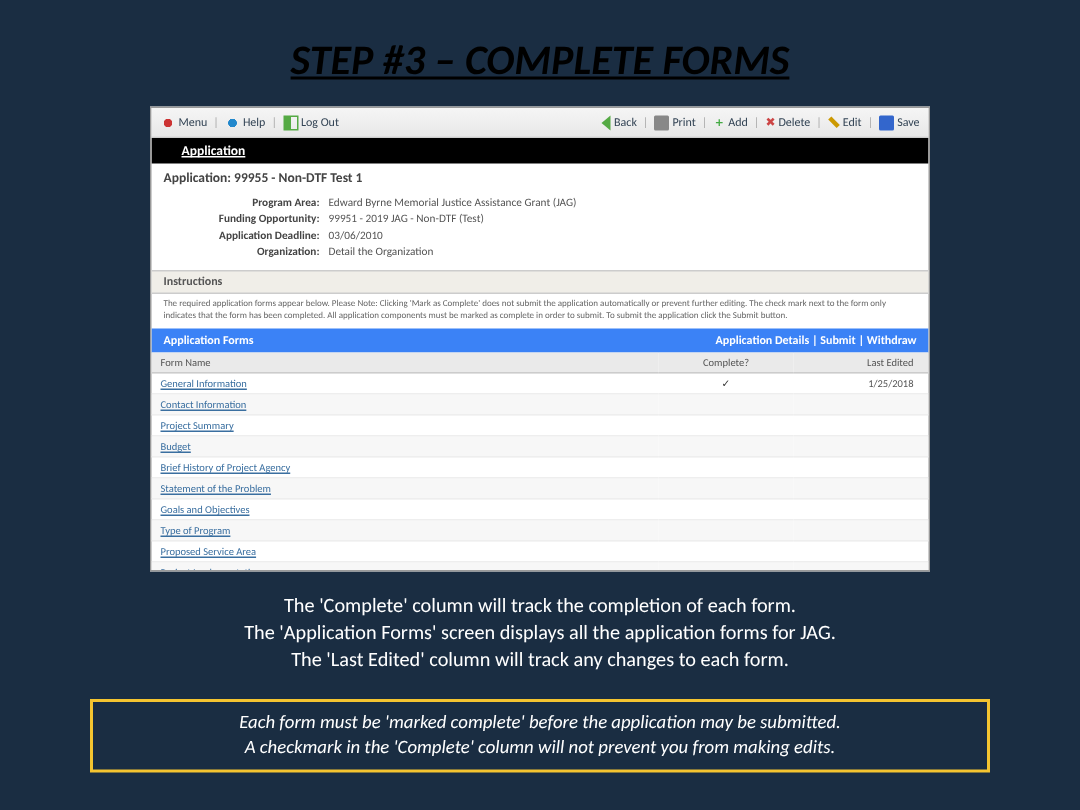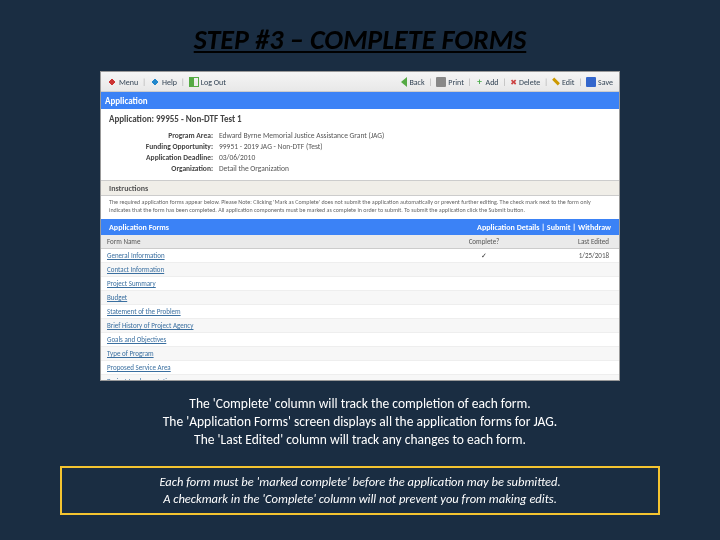--- a/index.html
+++ b/index.html
@@ -46,25 +46,26 @@
   .ico-help { background: radial-gradient(circle,#28c 40%,transparent 41%); }
   .ico-logout { background: linear-gradient(90deg,#5a4 50%,transparent 50%); border:1px solid #5a4; }
   .ico-back { width:0;height:0;border-top:5px solid transparent;border-bottom:5px solid transparent;border-right:6px solid #5a4; }
   .ico-print { background:#888;border-radius:1px; }
   .ico-add { color:#4a4; font-weight:bold; }
   .ico-del { color:#c44; }
   .ico-edit { background:#c90; transform: rotate(45deg); width:8px; height:3px; }
   .ico-save { background:#36c; border-radius:1px; }
   .sep { color:#aaa; }
   .app-bar {
-    background: #3b82f6;
-    color: #fff;
-    font-weight: bold;
-    padding: 3px 4px;
+    background: #000000;
+    color: #fff;
+    font-weight: bold;
+    padding: 3px 20px;
     font-size: 9px;
+    text-decoration: underline;
   }
   .subtitle {
     padding: 4px 8px;
     font-size: 9px;
     font-weight: bold;
     color: #444;
   }
   .details {
     padding: 2px 8px 6px;
   }
@@ -243,26 +244,26 @@
           <td>Project Summary</td>
           <td class="chk"></td>
           <td class="edited"></td>
         </tr>
         <tr>
           <td>Budget</td>
           <td class="chk"></td>
           <td class="edited"></td>
         </tr>
         <tr>
+          <td>Brief History of Project Agency</td>
+          <td class="chk"></td>
+          <td class="edited"></td>
+        </tr>
+        <tr>
           <td>Statement of the Problem</td>
-          <td class="chk"></td>
-          <td class="edited"></td>
-        </tr>
-        <tr>
-          <td>Brief History of Project Agency</td>
           <td class="chk"></td>
           <td class="edited"></td>
         </tr>
         <tr>
           <td>Goals and Objectives</td>
           <td class="chk"></td>
           <td class="edited"></td>
         </tr>
         <tr>
           <td>Type of Program</td>

